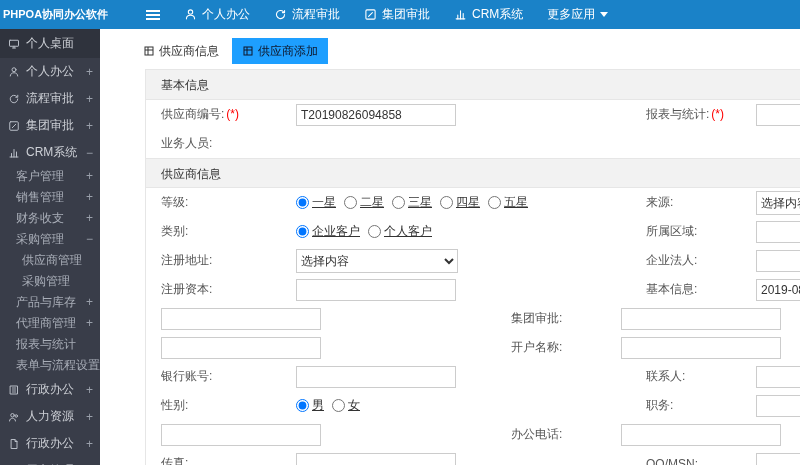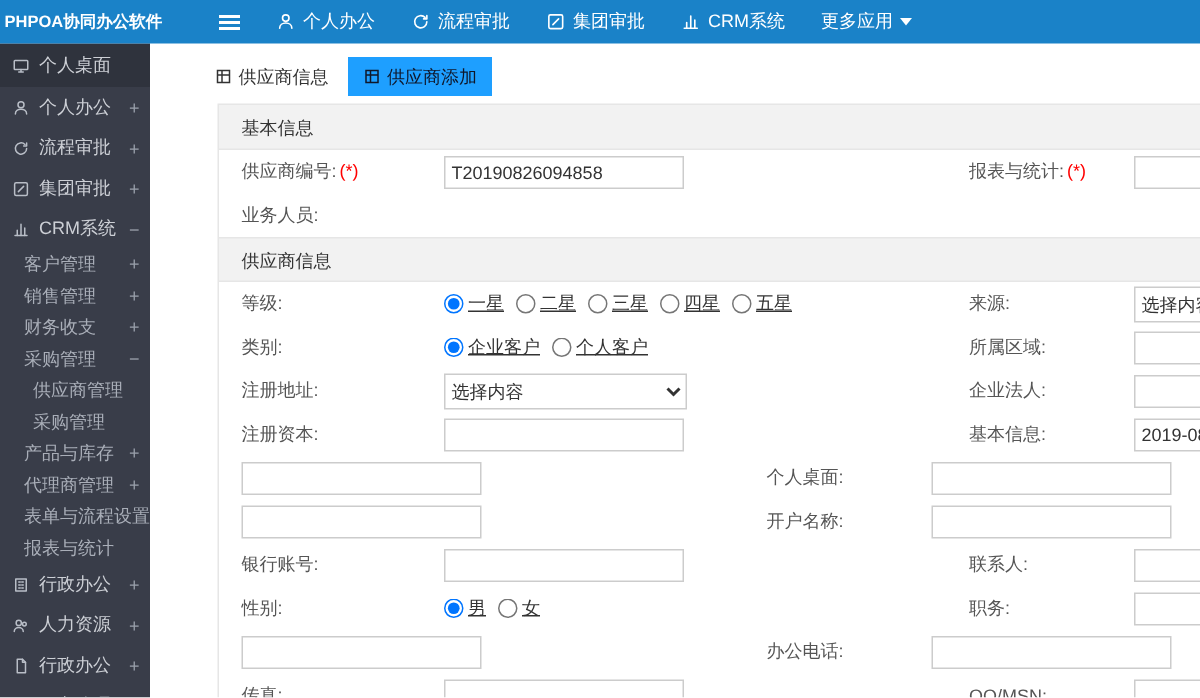--- a/index.html
+++ b/index.html
@@ -179,25 +179,25 @@
   </div>
   <div class="sub-item">
     <span>产品与库存</span>
     <span class="stoggle">+</span>
   </div>
   <div class="sub-item">
     <span>代理商管理</span>
     <span class="stoggle">+</span>
   </div>
   <div class="sub-item">
+    <span>报表与统计</span>
+  </div>
+  <div class="sub-item">
     <span>表单与流程设置</span>
     
-  </div>
-  <div class="sub-item">
-    <span>报表与统计</span>
   </div>
 
   <div class="side-item">
     <span class="sicon">
         <svg viewBox="0 0 24 24">
           <rect x="5" y="4" width="14" height="16"></rect>
           <path d="M9 8h2M13 8h2M9 12h2M13 12h2M9 16h2M13 16h2"></path>
         </svg>
       </span>
     <span>行政办公</span>
@@ -345,21 +345,21 @@
       <div class="flabel2"><span>基本信息:</span></div>
       <div class="ffield2">
           <input class="txt" type="text" value="2019-08-26" style="">
         </div>
     </div>
 
     <div class="frow">
       <div class="ffield">
           <input class="txt" type="text" style="">
         </div>
-      <div class="flabel2"><span>个人桌面:</span></div>
+      <div class="flabel2"><span>集团审批:</span></div>
       <div class="ffield2">
           <input class="txt" type="text" style="">
         </div>
     </div>
 
     <div class="frow">
       <div class="ffield">
           <input class="txt" type="text" style="">
         </div>
       <div class="flabel2"><span>开户名称:</span></div>

